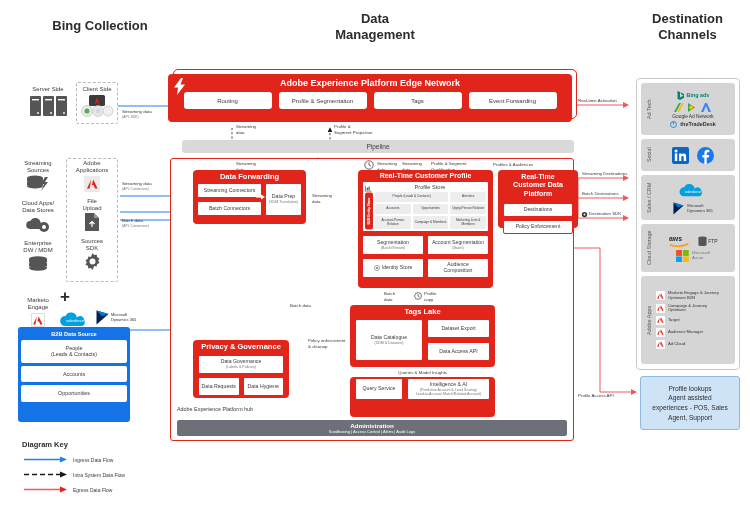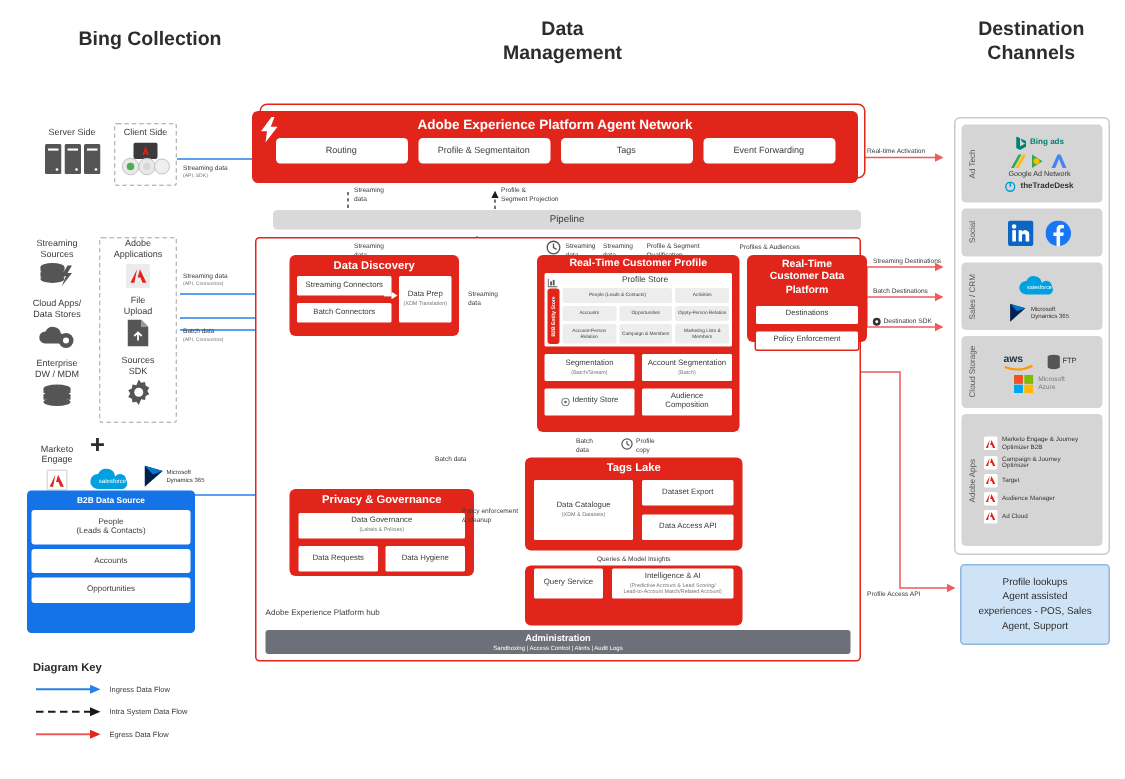--- a/index.html
+++ b/index.html
@@ -440,21 +440,21 @@
       </svg>
     <span>Egress Data Flow</span>
   </div>
 </div>
 
 <div class="abs edge-shadow" style="left:173px;top:69px;width:404px;height:50px;"></div>
 <div class="abs edge" style="left:168px;top:74px;width:404px;height:48px;">
   <svg class="bolt" width="12" height="17" viewBox="0 0 12 17">
       <path d="M7 0 L0 9.5 h4 L3 17 11 6.5 H6.5 L9 0z" fill="#fff"></path>
     </svg>
-  <div class="edge-title">Adobe Experience Platform Agent Network</div>
+  <div class="edge-title">Adobe Experience Platform Edge Network</div>
   <div class="edge-items">
     <div class="edge-chip">Routing</div>
     <div class="edge-chip">Profile &amp; Segmentaiton</div>
     <div class="edge-chip">Tags</div>
     <div class="edge-chip">Event Forwarding</div>
   </div>
 </div>
 
 <div class="abs flow-label" style="left:236px;top:124px;">
   <div>Streaming</div>
@@ -497,21 +497,21 @@
 </div>
 <div class="abs flow-label" style="left:493px;top:162px;">
   <span>Profiles &amp; Audiences</span>
 </div>
 <svg class="abs" width="10" height="10" viewBox="0 0 10 10" style="left:364px;top:160px;">
     <circle cx="5" cy="5" r="4.2" fill="none" stroke="#555" stroke-width="0.9"></circle>
     <path d="M5 2.4 V5 l2 1.2" stroke="#555" stroke-width="0.9" fill="none"></path>
   </svg>
 
 <div class="abs red-box" style="left:193px;top:170px;width:113px;height:54px;">
-  <div class="red-title">Data Discovery</div>
+  <div class="red-title">Data Forwarding</div>
   <div style="display:flex;gap:3px;padding:0 4px;">
     <div style="flex:1;display:flex;flex-direction:column;gap:3px;">
       <div class="white-chip" style="height:15px;">Streaming Connectors</div>
       <div class="white-chip" style="height:15px;">Batch Connectors</div>
     </div>
     <div class="white-chip" style="width:37px;height:33px;">
       <div>Data Prep</div>
       <div class="sub">(XDM Translation)</div>
     </div>
   </div>
@@ -593,21 +593,21 @@
   <span>Batch Destinations</span>
 </div>
 <div class="abs flow-label" style="left:589px;top:211px;">
   <span>Destination SDK</span>
 </div>
 <svg class="abs" width="7" height="7" viewBox="0 0 8 8" style="left:581px;top:211px;">
     <circle cx="4" cy="4" r="3" fill="#333"></circle>
     <circle cx="4" cy="4" r="1.1" fill="#fff"></circle>
   </svg>
 
-<div class="abs red-box" style="left:193px;top:326px;width:123px;height:58px;">
+<div class="abs red-box" style="left:193px;top:340px;width:96px;height:58px;">
   <div class="red-title">Privacy &amp; Governance</div>
   <div style="padding:2px 5px 4px;display:flex;flex-direction:column;gap:3px;">
     <div class="white-chip" style="height:19px;">
       <div>Data Governance</div>
       <div class="sub">(Labels &amp; Policies)</div>
     </div>
     <div style="display:flex;gap:3px;">
       <div class="white-chip" style="flex:1;height:19px;">Data Requests</div>
       <div class="white-chip" style="flex:1;height:19px;">Data Hygiene</div>
     </div>

